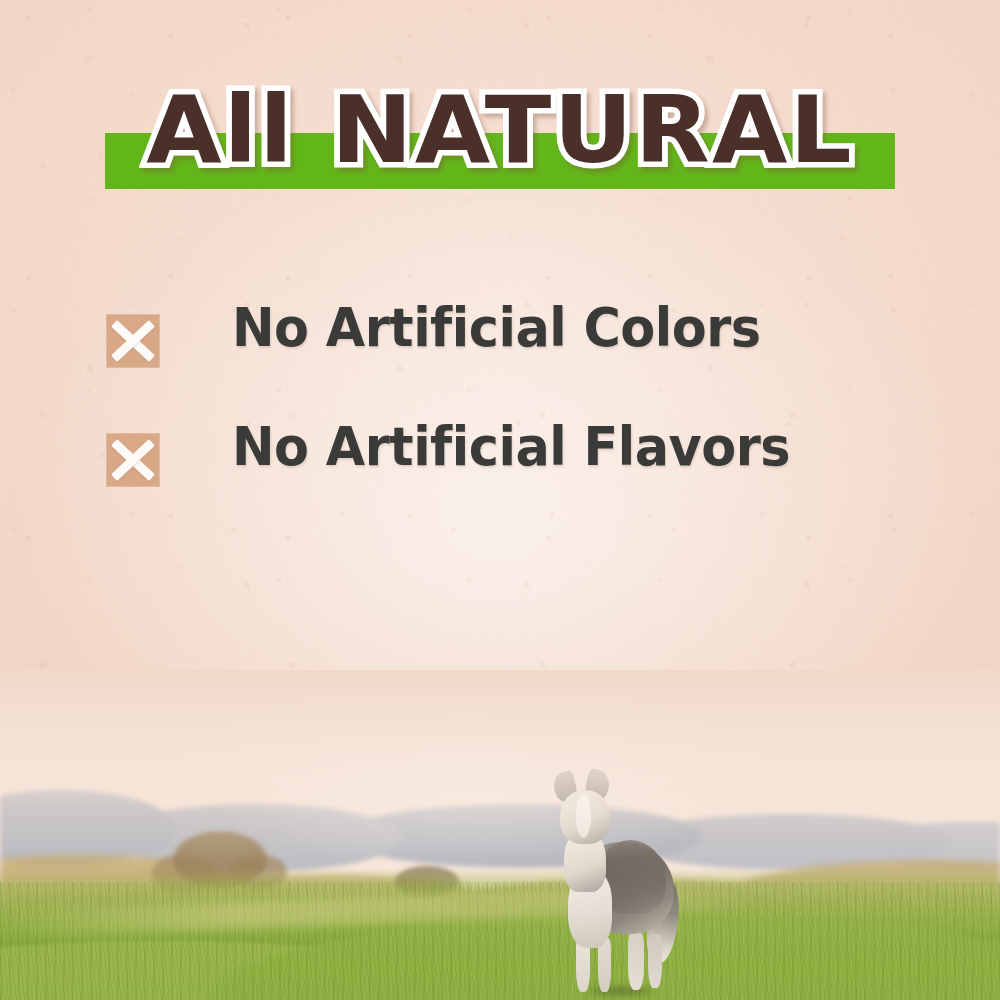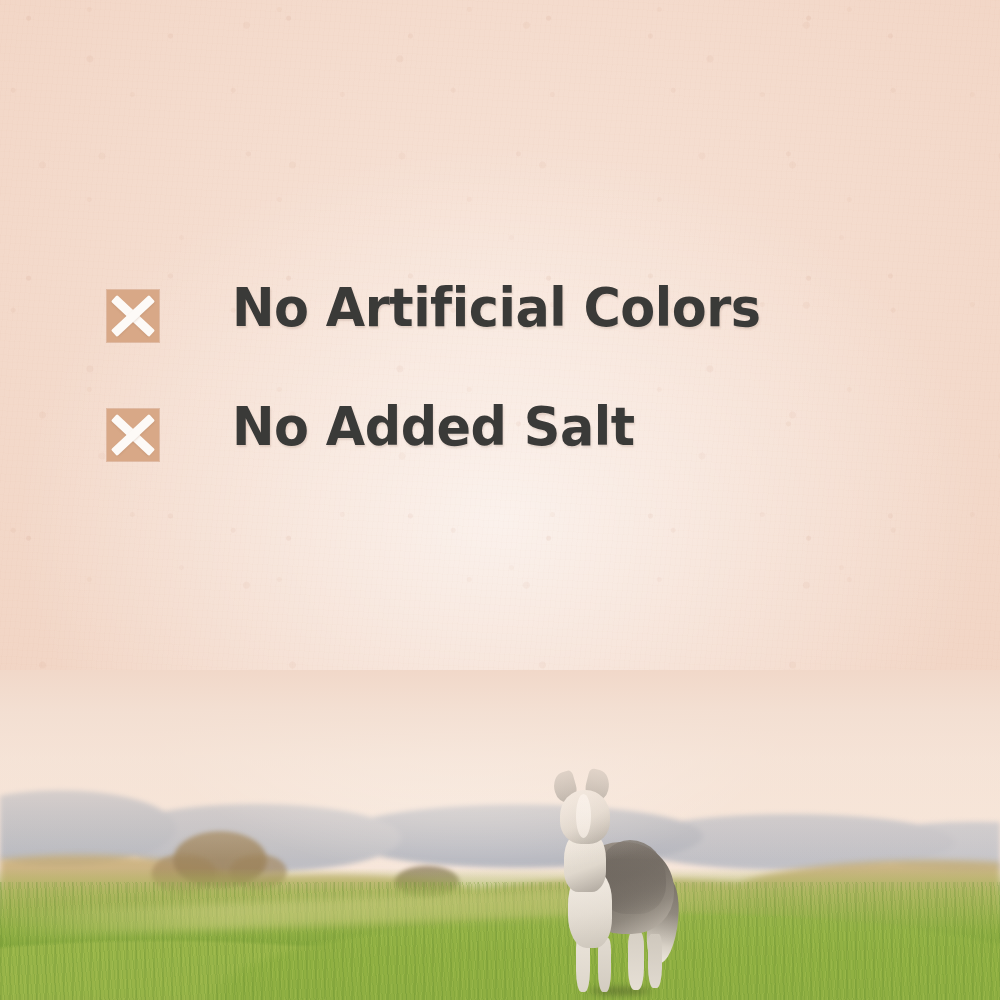--- a/index.html
+++ b/index.html
@@ -57,21 +57,21 @@
     paint-order:stroke fill;
     transform:scaleX(1.06);
     filter:drop-shadow(3px 4px 2px rgba(120,80,60,.35));
     white-space:nowrap;
   }
 
   
   #claims{position:absolute;left:0;top:248px;width:1000px;}
   .claim-row{
     position:relative;height:119px;
-    display:flex;align-items:center;
+    display:flex;align-items:flex-end;
     padding-left:107px;
   }
   .x-box{
     position:relative;flex:0 0 auto;
     width:52px;height:52px;margin-top:16px;
     background:#d8a887;
     box-shadow:0 0 0 1px rgba(205,156,125,.55);
   }
   .x-box .bar{
     position:absolute;left:50%;top:50%;
@@ -216,40 +216,44 @@
     background:linear-gradient(180deg, rgba(247,228,214,.55) 0%, rgba(247,228,214,.22) 34%, rgba(247,228,214,.06) 62%, rgba(247,228,214,0) 85%);
   }
 </style>
 </head>
 <body>
 
 <div id="canvas">
 
   <div id="grain"></div>
 
+  <div id="headline">
+    <div id="green-banner"></div>
+    <div id="headline-text">All NATURAL</div>
+  </div>
 
   <div id="claims">
 
     <div class="claim-row">
       <div class="x-box">
         <span class="bar a"></span>
         <span class="bar b"></span>
       </div>
       <div class="claim-label">No Artificial Colors</div>
     </div>
 
-
-
     <div class="claim-row">
       <div class="x-box">
         <span class="bar a"></span>
         <span class="bar b"></span>
       </div>
-      <div class="claim-label">No Added Salt</div>
+      <div class="claim-label">No Artificial Flavors</div>
     </div>
+
+
 
   </div>
 
   <div id="photo">
     <div id="sky"></div>
     <div id="hills-far"></div>
     <div id="ridge-mid"></div>
     <div id="tree-left"></div>
     <div id="shrub-mid"></div>
 

